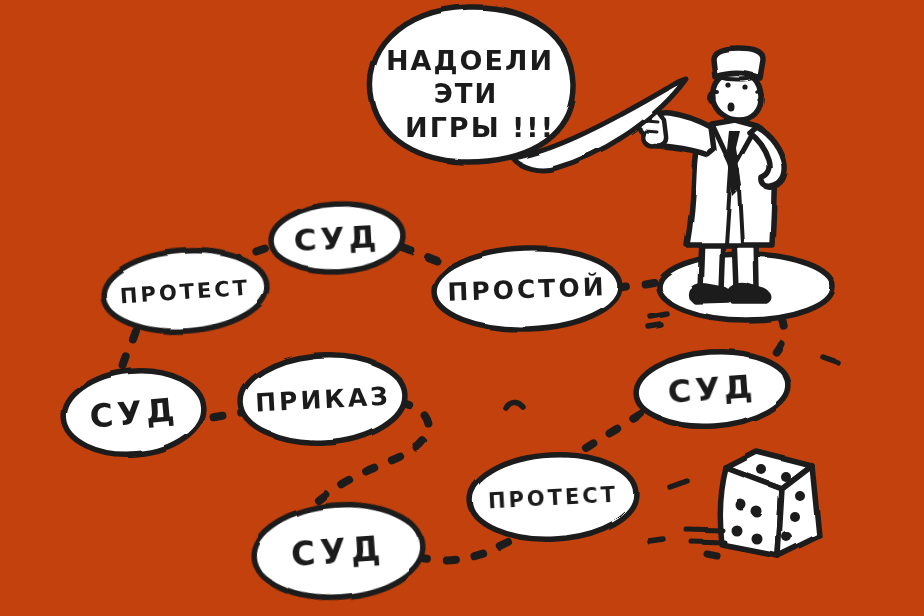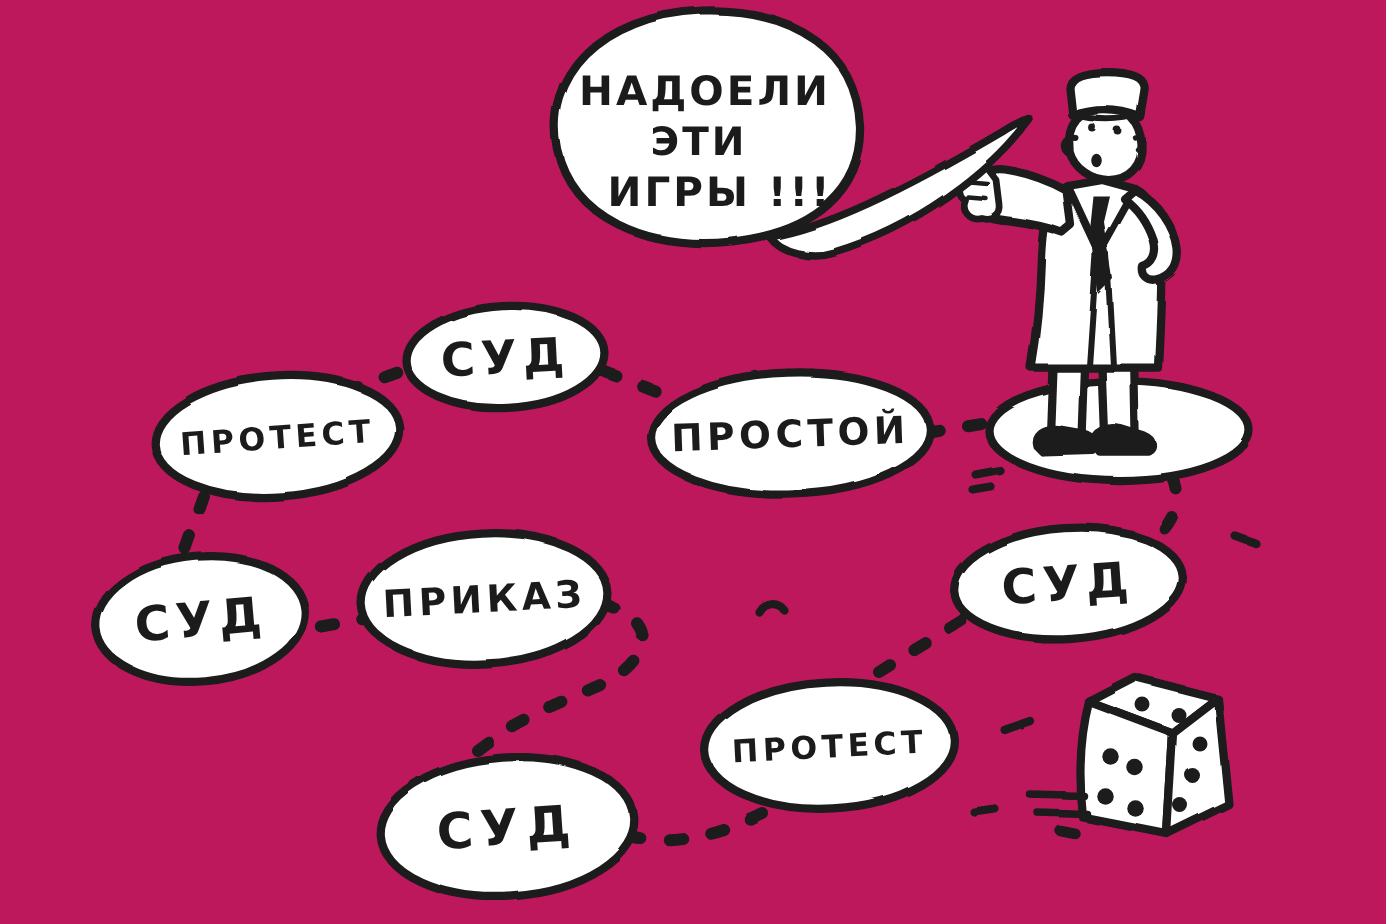--- a/index.html
+++ b/index.html
@@ -1,16 +1,16 @@
 <!DOCTYPE html>
 <html><head>
 <meta charset="utf-8">
 <style>
   html,body{margin:0;padding:0;background:#ffffff;}
-  .stage{position:relative;width:924px;height:616px;background:#be185d;overflow:hidden;
+  .stage{position:relative;width:924px;height:616px;background:#c2410c;overflow:hidden;
          font-family:"DejaVu Sans", sans-serif;}
   svg{position:absolute;left:0;top:0;}
   .label{font-family:"DejaVu Sans", sans-serif;font-weight:bold;}
 </style>
 </head>
 <body>
 
 <div class="stage">
 <svg width="924" height="616" viewBox="0 0 924 616">
   <defs>

